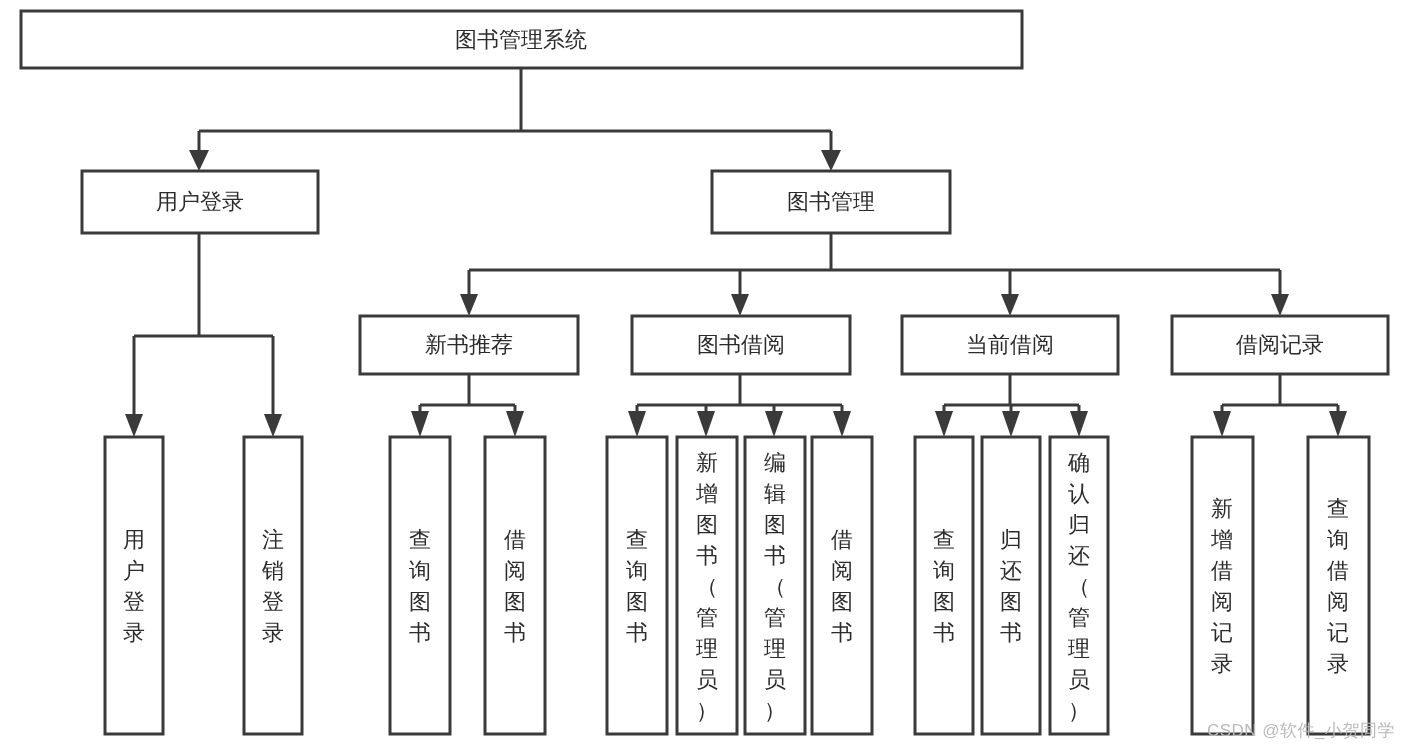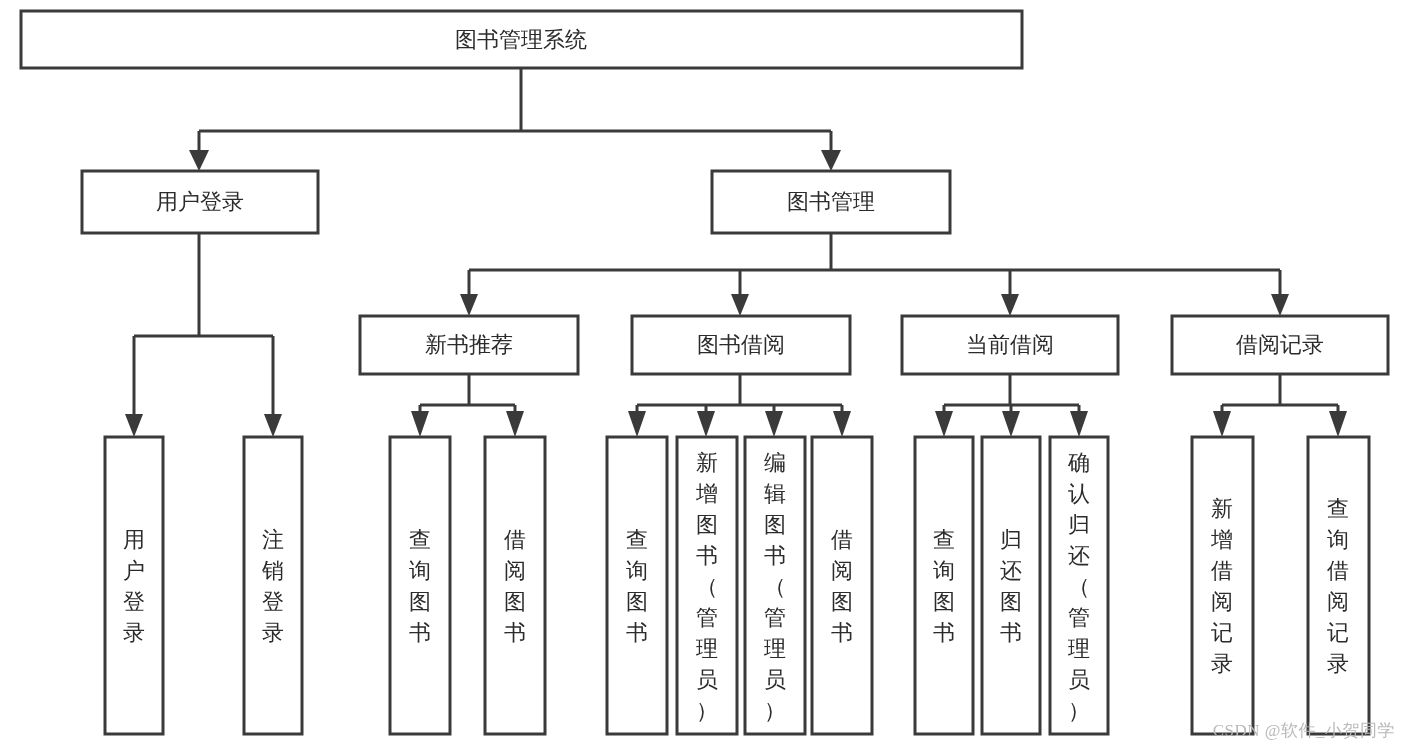--- a/index.html
+++ b/index.html
@@ -53,21 +53,21 @@
     font-family: "DejaVu Sans", "Liberation Sans", sans-serif;
     font-size: 22px;
     text-anchor: middle;
   }
   .watermark {
     position: absolute;
     right: 10px;
     bottom: 5px;
     color: #b9b9b9;
     font-size: 17px;
-    font-family: Liberation Serif, serif;
+    font-family: Liberation Sans, sans-serif;
     letter-spacing: 0.5px;
     white-space: nowrap;
     pointer-events: none;
   }
 </style>
 </head>
 <body>
 
 <div id="diagram-root">
 

